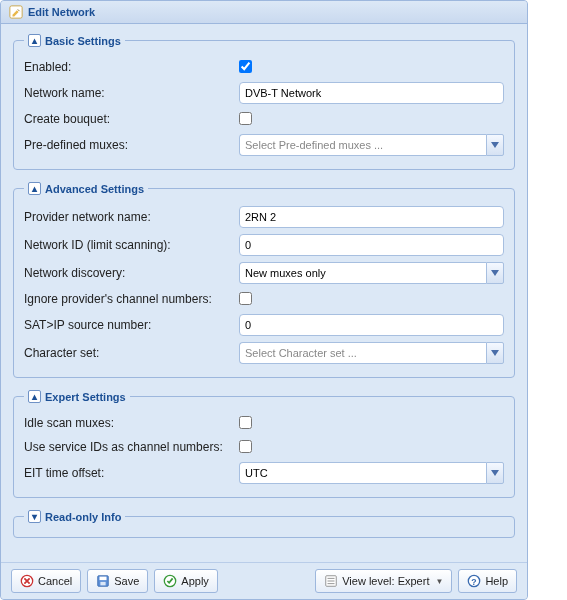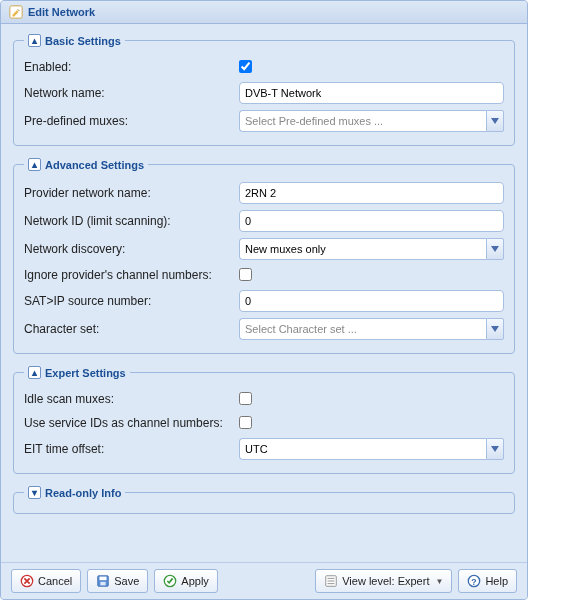--- a/index.html
+++ b/index.html
@@ -175,20 +175,24 @@
       </legend>
       <div class="row">
         <label>Enabled:</label>
         <div class="field"><input type="checkbox" checked="" style=""></div>
       </div>
       <div class="row">
         <label>Network name:</label>
         <div class="field"><input type="text" value="DVB-T Network" style=""></div>
       </div>
       <div class="row">
+        <label>Create bouquet:</label>
+        <div class="field"><input type="checkbox" style=""></div>
+      </div>
+      <div class="row">
         <label>Pre-defined muxes:</label>
         <div class="field">
           <div class="combo">
             <input type="text" class="placeholder" readonly="" placeholder="Select Pre-defined muxes ..." value="Select Pre-defined muxes ..." style="">
             <div class="trigger">
                 <svg viewBox="0 0 8 6">
                   <path d="M0 0 L8 0 L4 6 Z" fill="#4a6ea9"></path>
                 </svg>
               </div>
           </div>

